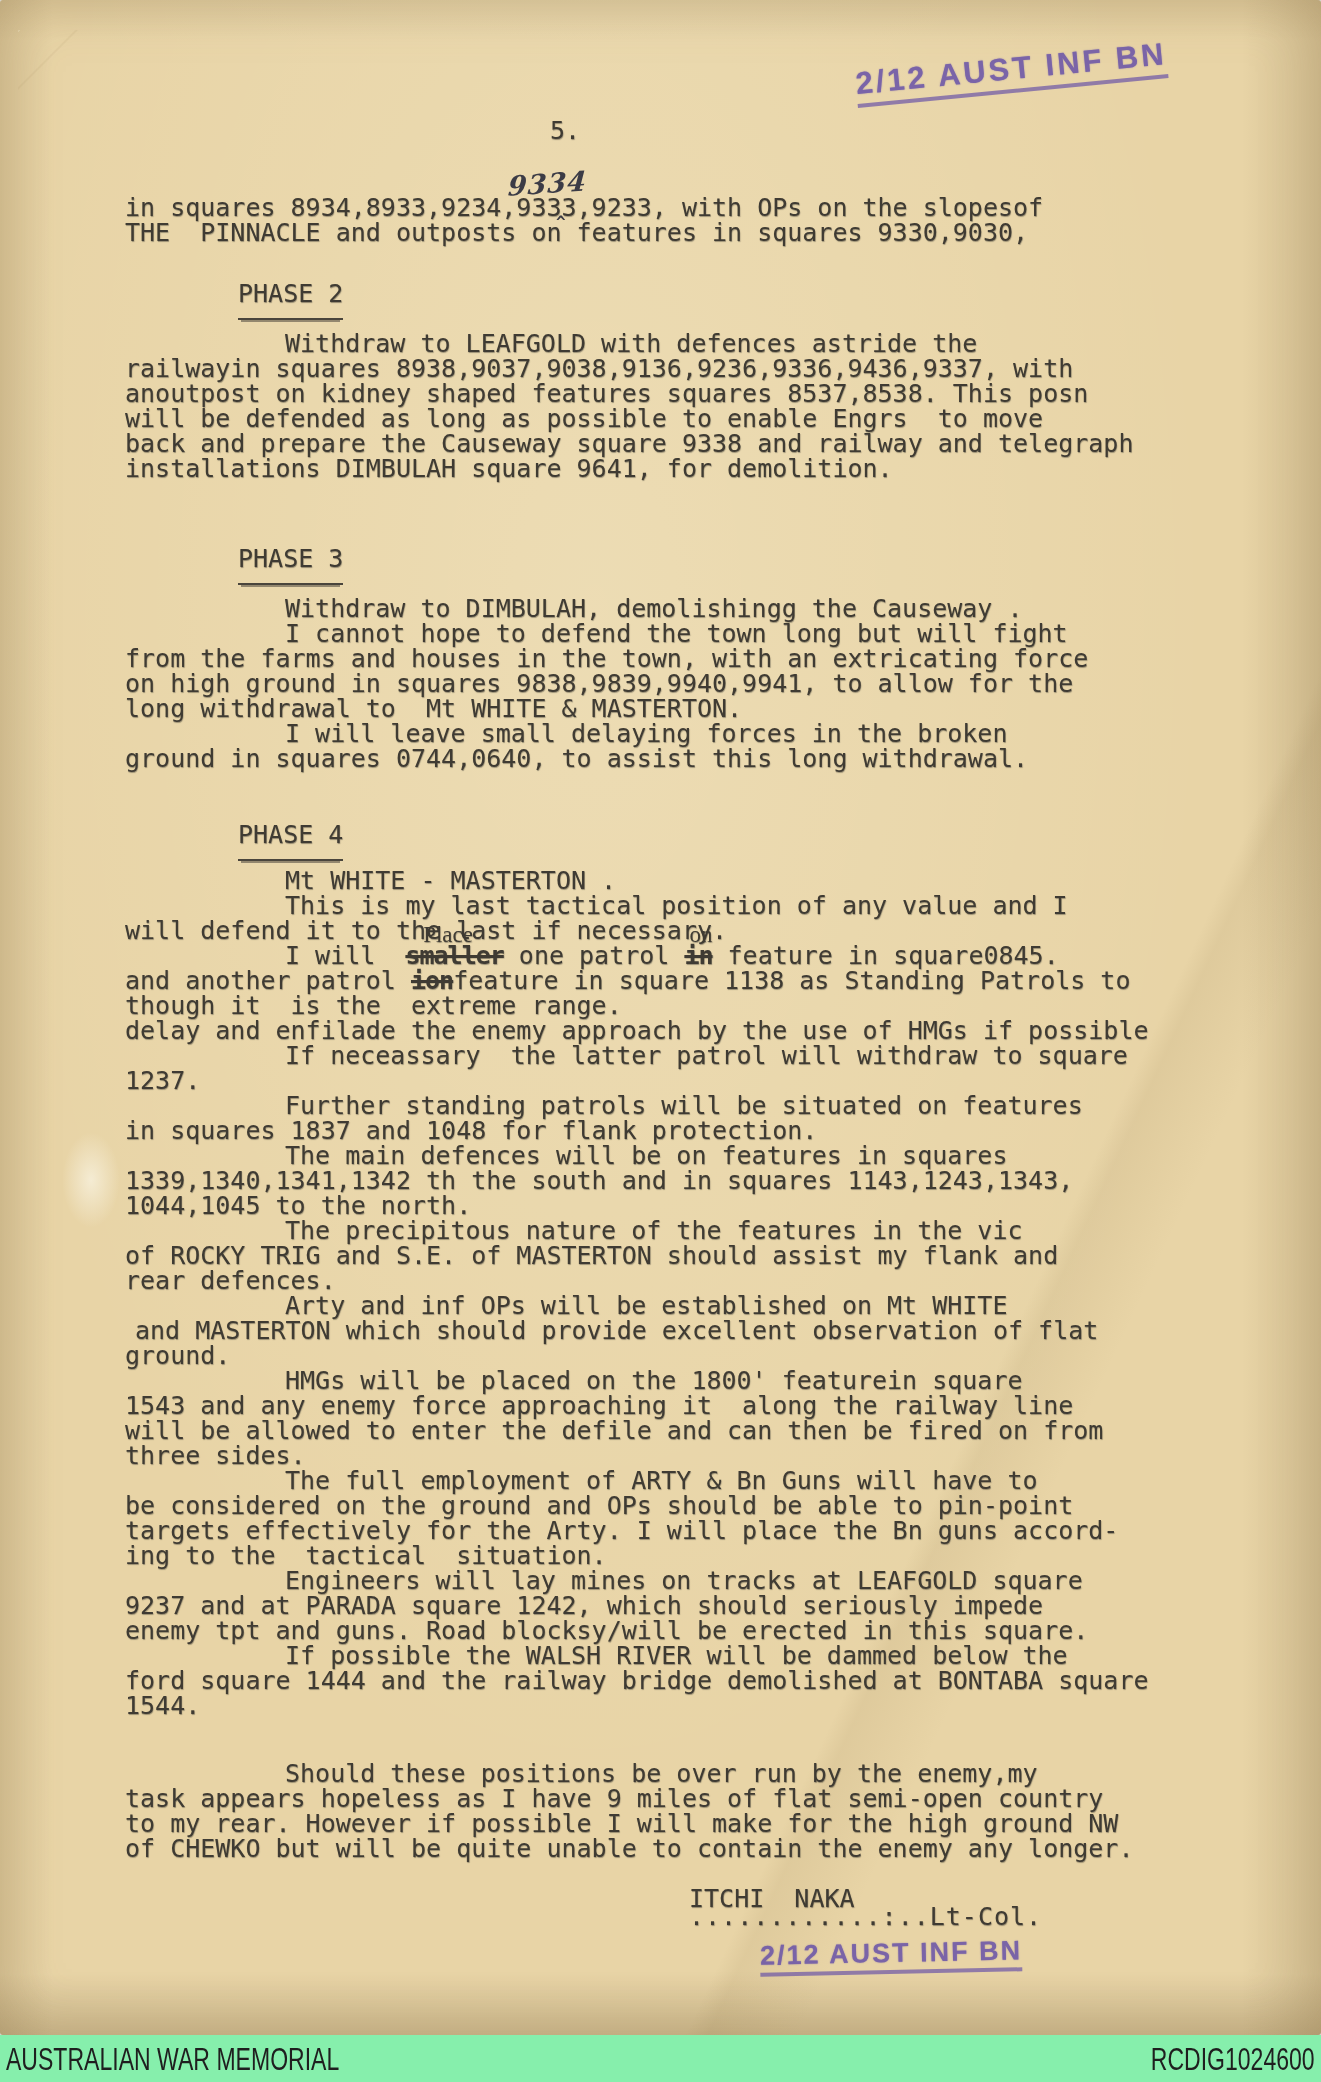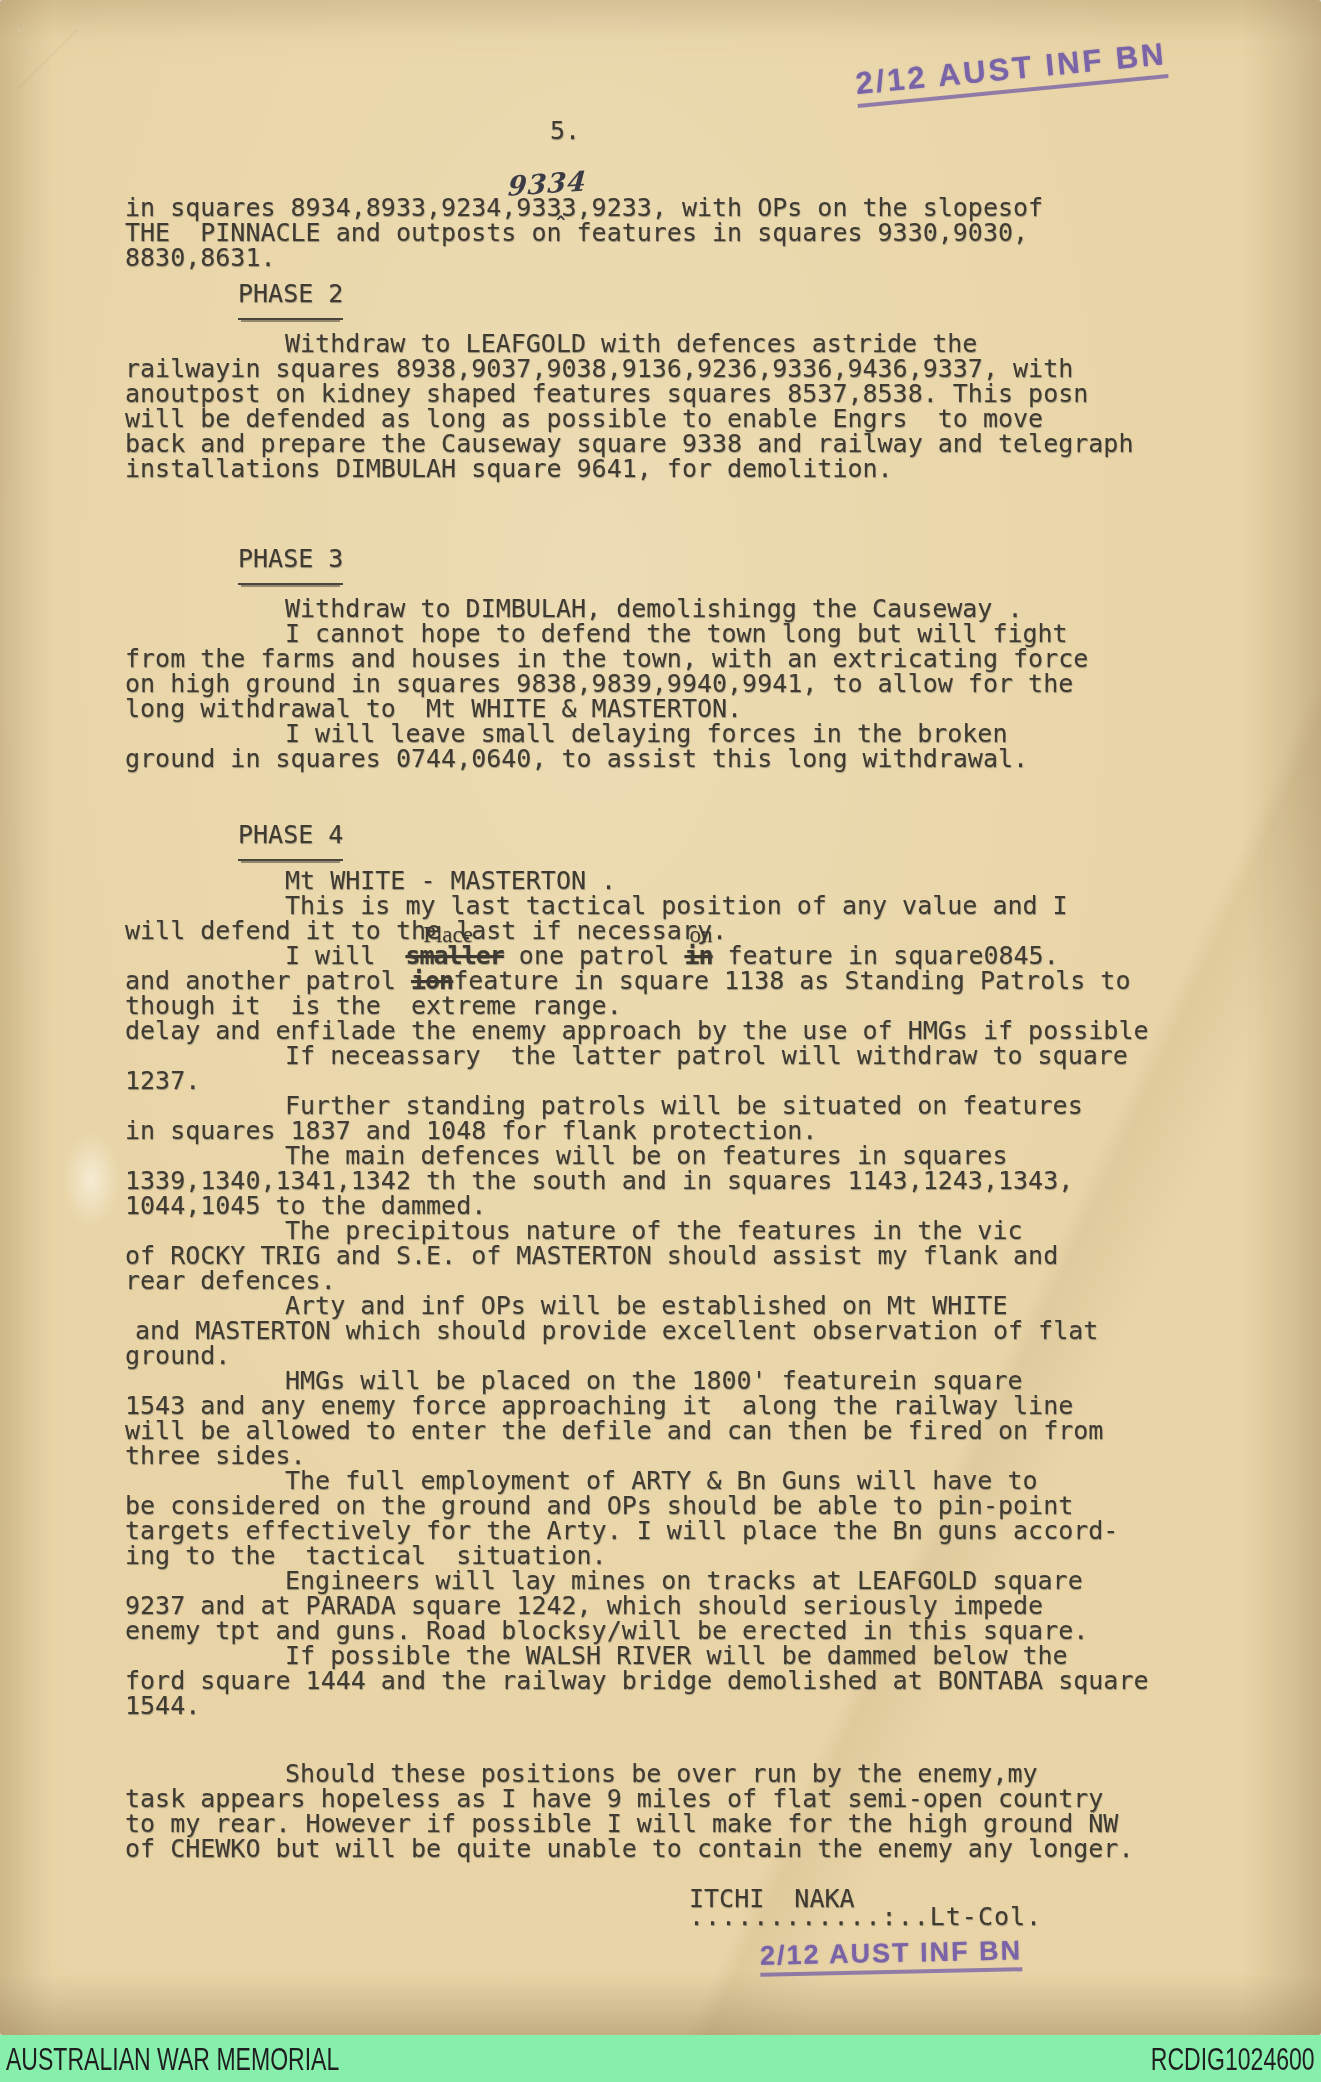--- a/index.html
+++ b/index.html
@@ -78,21 +78,20 @@
 
     <div class="pagenum">5.</div>
 
     <div class="hand">9334</div>
     <div class="caret">^</div>
 
     <div class="tblock" style="top:195px">
 
     <div class="tline">in squares 8934,8933,9234,9333,9233, with OPs on the slopesof</div>
         <div class="tline">THE  PINNACLE and outposts on features in squares 9330,9030,</div>
-        <div class="tline">8830,8631.</div>
       </div>
 
     <div class="phase-heading" style="top:281px">PHASE 2</div>
     <div class="tblock" style="top:331px">
 
     <div class="tline ind-1">Withdraw to LEAFGOLD with defences astride the</div>
         <div class="tline">railwayin squares 8938,9037,9038,9136,9236,9336,9436,9337, with</div>
         <div class="tline">anoutpost on kidney shaped features squares 8537,8538. This posn</div>
         <div class="tline">will be defended as long as possible to enable Engrs  to move</div>
         <div class="tline">back and prepare the Causeway square 9338 and railway and telegraph</div>
@@ -126,21 +125,21 @@
     <div class="tblock" style="top:993px">
 
     <div class="tline">though it  is the  extreme range.</div>
         <div class="tline">delay and enfilade the enemy approach by the use of HMGs if possible</div>
         <div class="tline ind-1">If neceassary  the latter patrol will withdraw to square</div>
         <div class="tline">1237.</div>
         <div class="tline ind-1">Further standing patrols will be situated on features</div>
         <div class="tline">in squares 1837 and 1048 for flank protection.</div>
         <div class="tline ind-1">The main defences will be on features in squares</div>
         <div class="tline">1339,1340,1341,1342 th the south and in squares 1143,1243,1343,</div>
-        <div class="tline">1044,1045 to the dammed.</div>
+        <div class="tline">1044,1045 to the north.</div>
         <div class="tline ind-1">The precipitous nature of the features in the vic</div>
         <div class="tline">of ROCKY TRIG and S.E. of MASTERTON should assist my flank and</div>
         <div class="tline">rear defences.</div>
         <div class="tline ind-1">Arty and inf OPs will be established on Mt WHITE</div>
         <div class="tline ind-2">and MASTERTON which should provide excellent observation of flat</div>
         <div class="tline">ground.</div>
         <div class="tline ind-1">HMGs will be placed on the 1800' featurein square</div>
         <div class="tline">1543 and any enemy force approaching it  along the railway line</div>
         <div class="tline">will be allowed to enter the defile and can then be fired on from</div>
         <div class="tline">three sides.</div>

